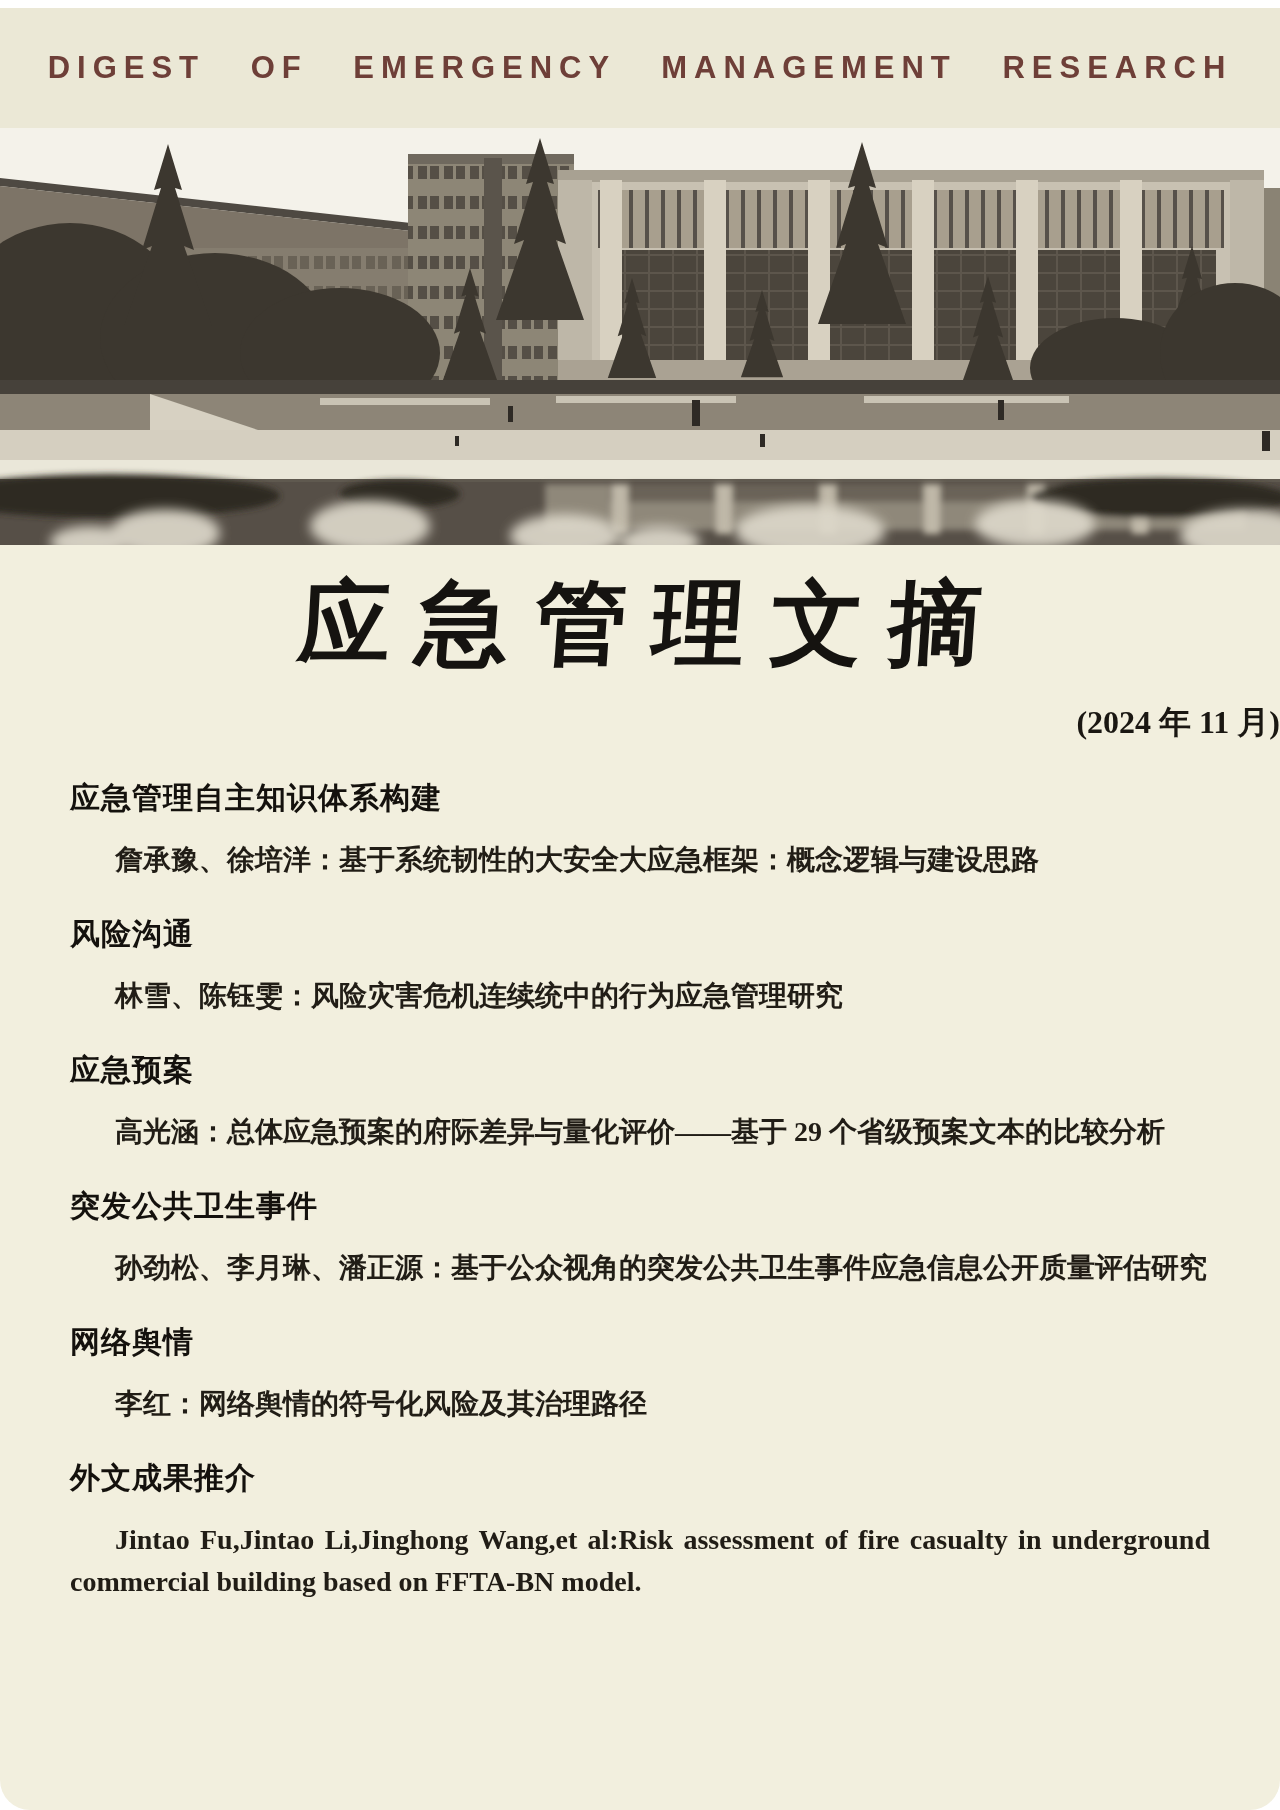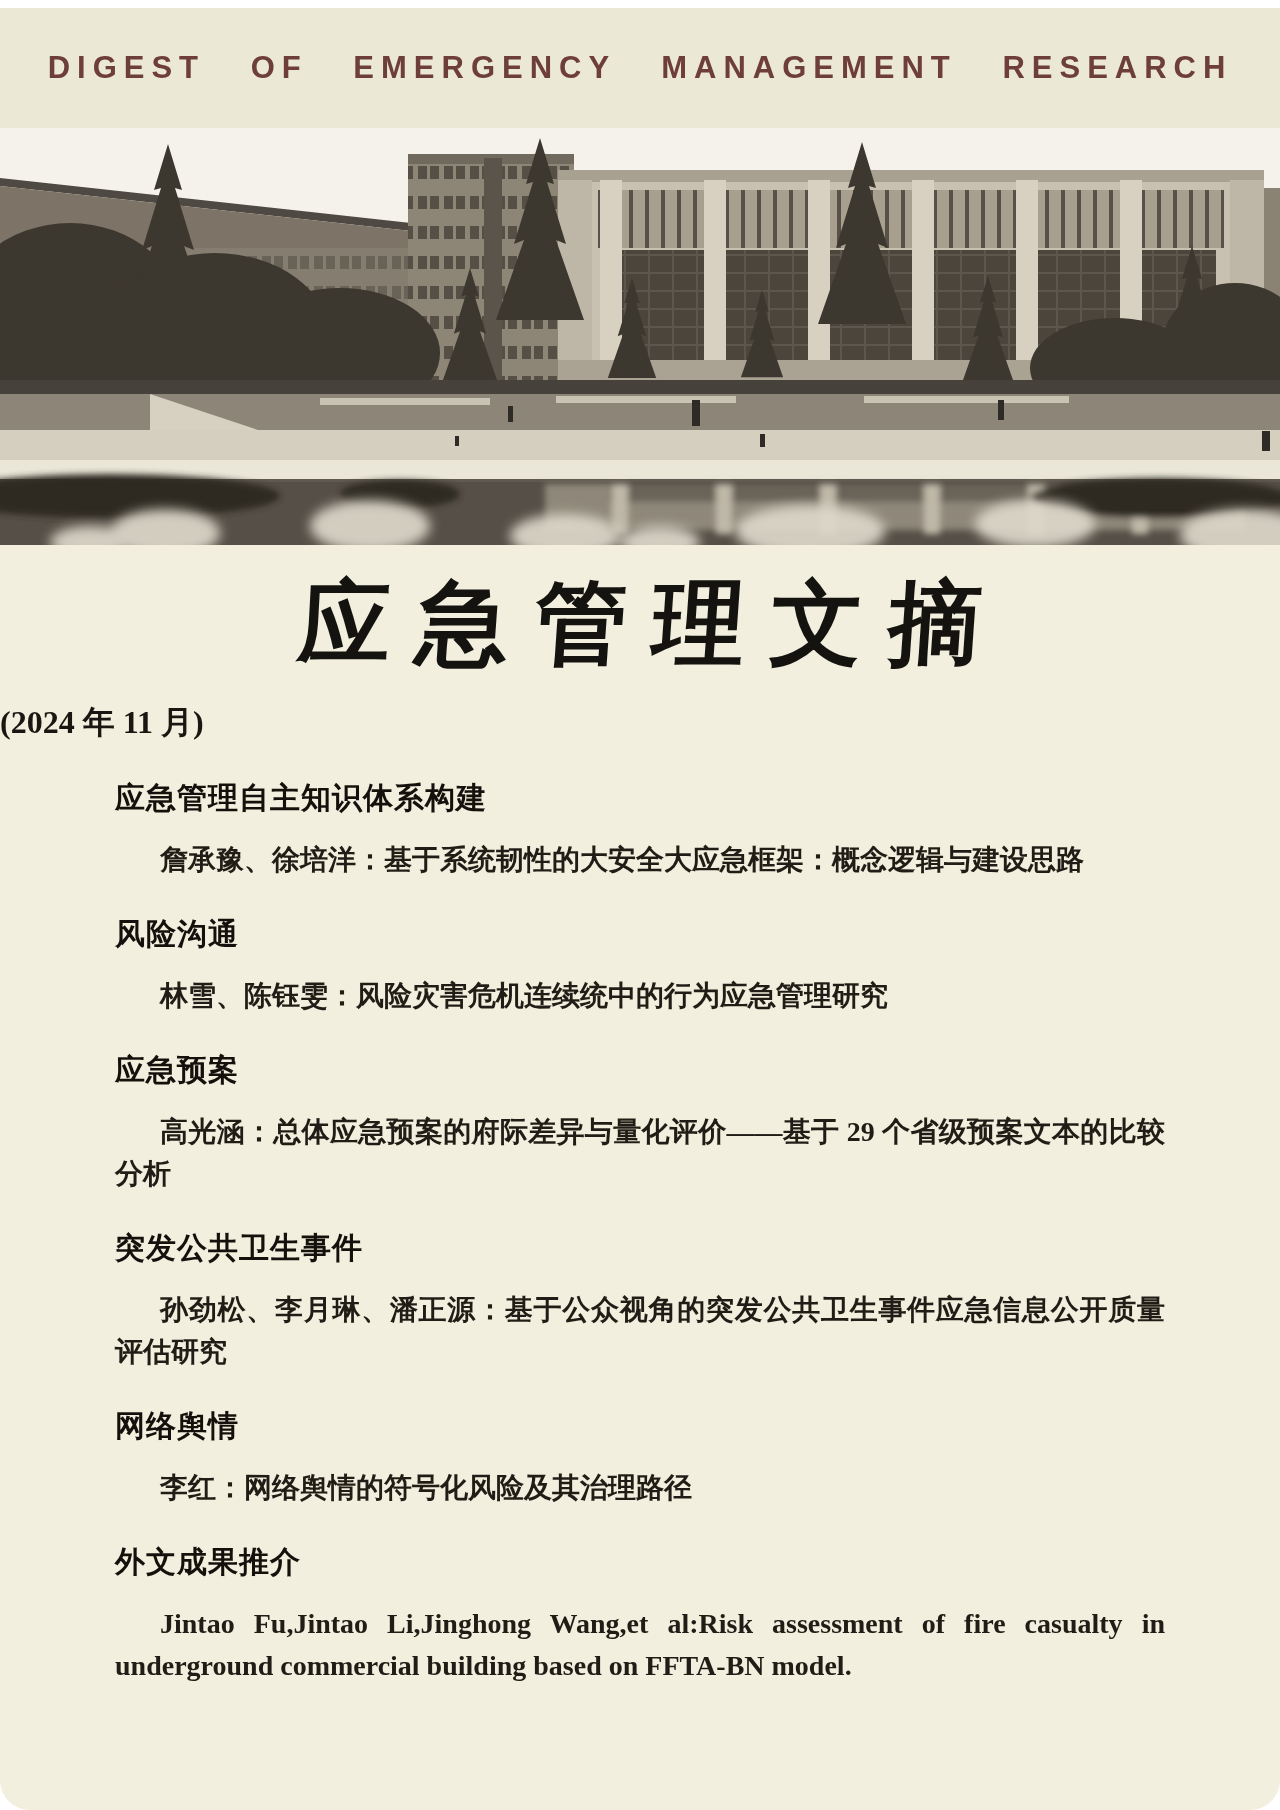--- a/index.html
+++ b/index.html
@@ -53,28 +53,28 @@
 
   .issue-line {
     margin-top: 38px;
     text-align: center;
     font-weight: bold;
     font-size: 33px;
     color: #1a1712;
   }
   .date-line {
     margin-top: 24px;
-    text-align: left;
+    text-align: right;
     font-weight: bold;
     font-size: 32px;
     color: #1a1712;
   }
 
   
-  .toc { padding: 0 115px; margin-top: 20px; }
+  .toc { padding: 0 70px; margin-top: 20px; }
   .toc-heading {
     margin-top: 33px;
     font-family: "Liberation Sans", sans-serif;
     font-weight: bold;
     font-size: 30px;
     color: #14110d;
     letter-spacing: 1px;
   }
   .toc-item {
     margin-top: 20px;

